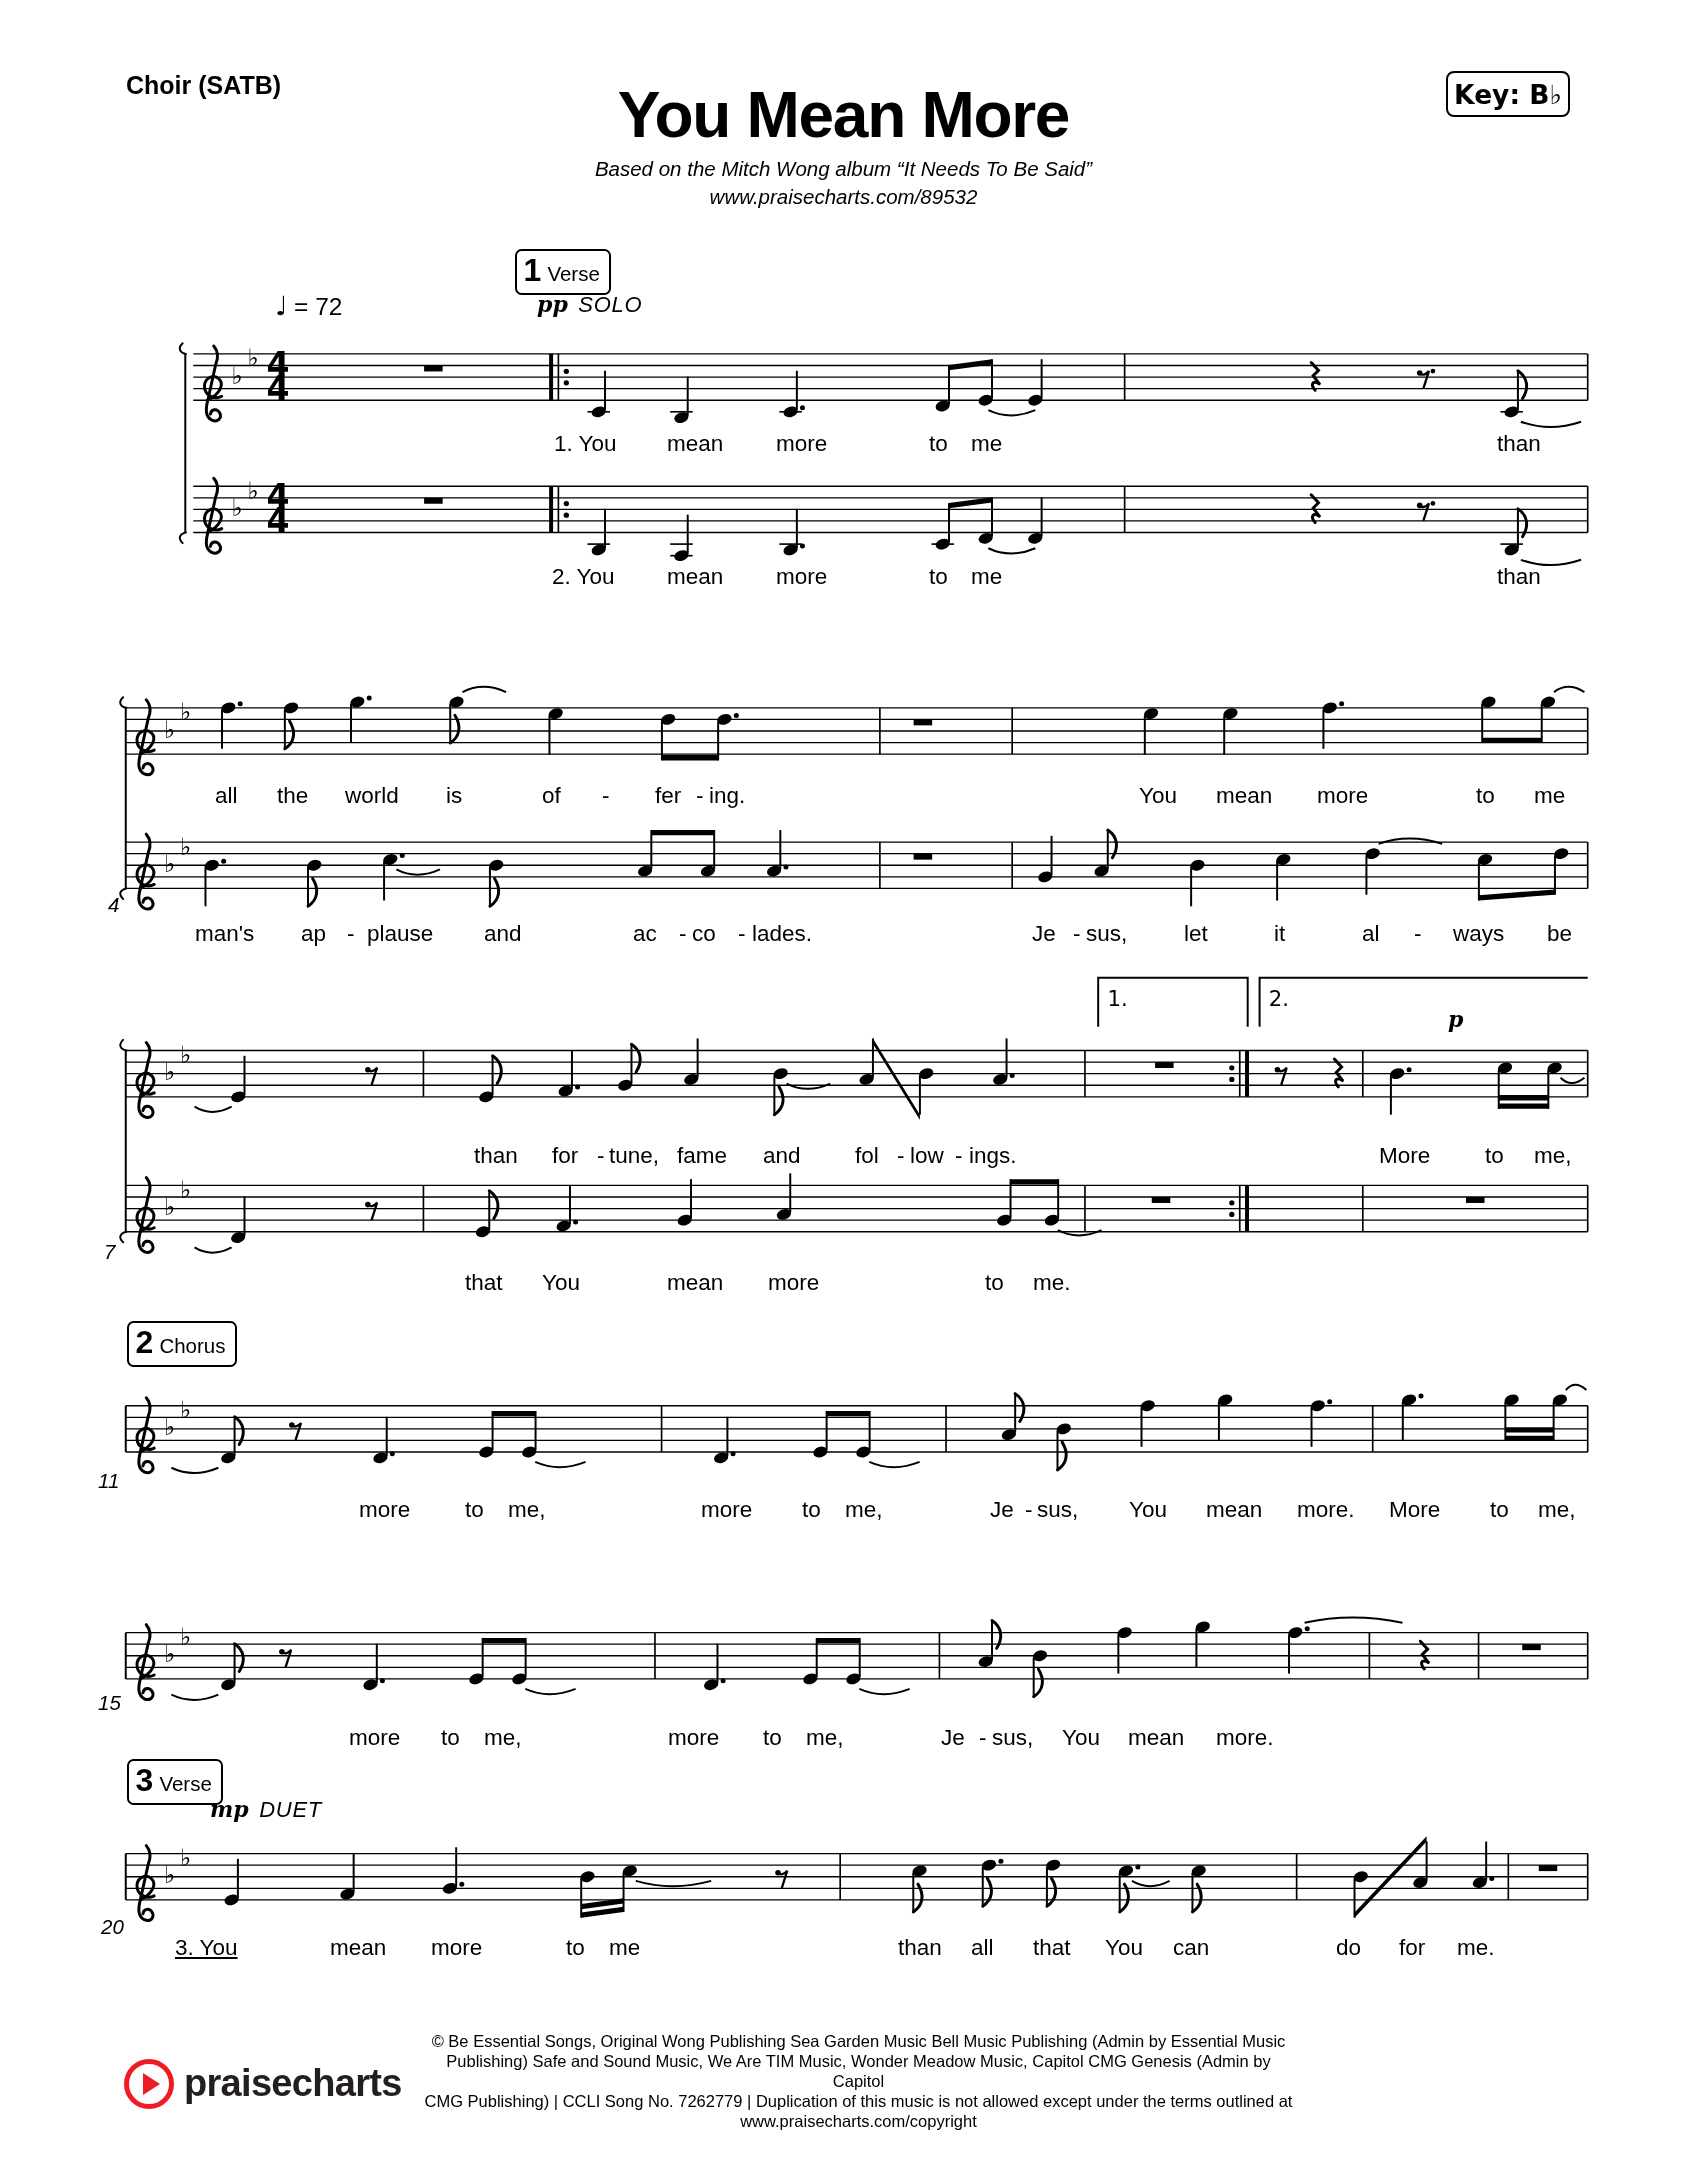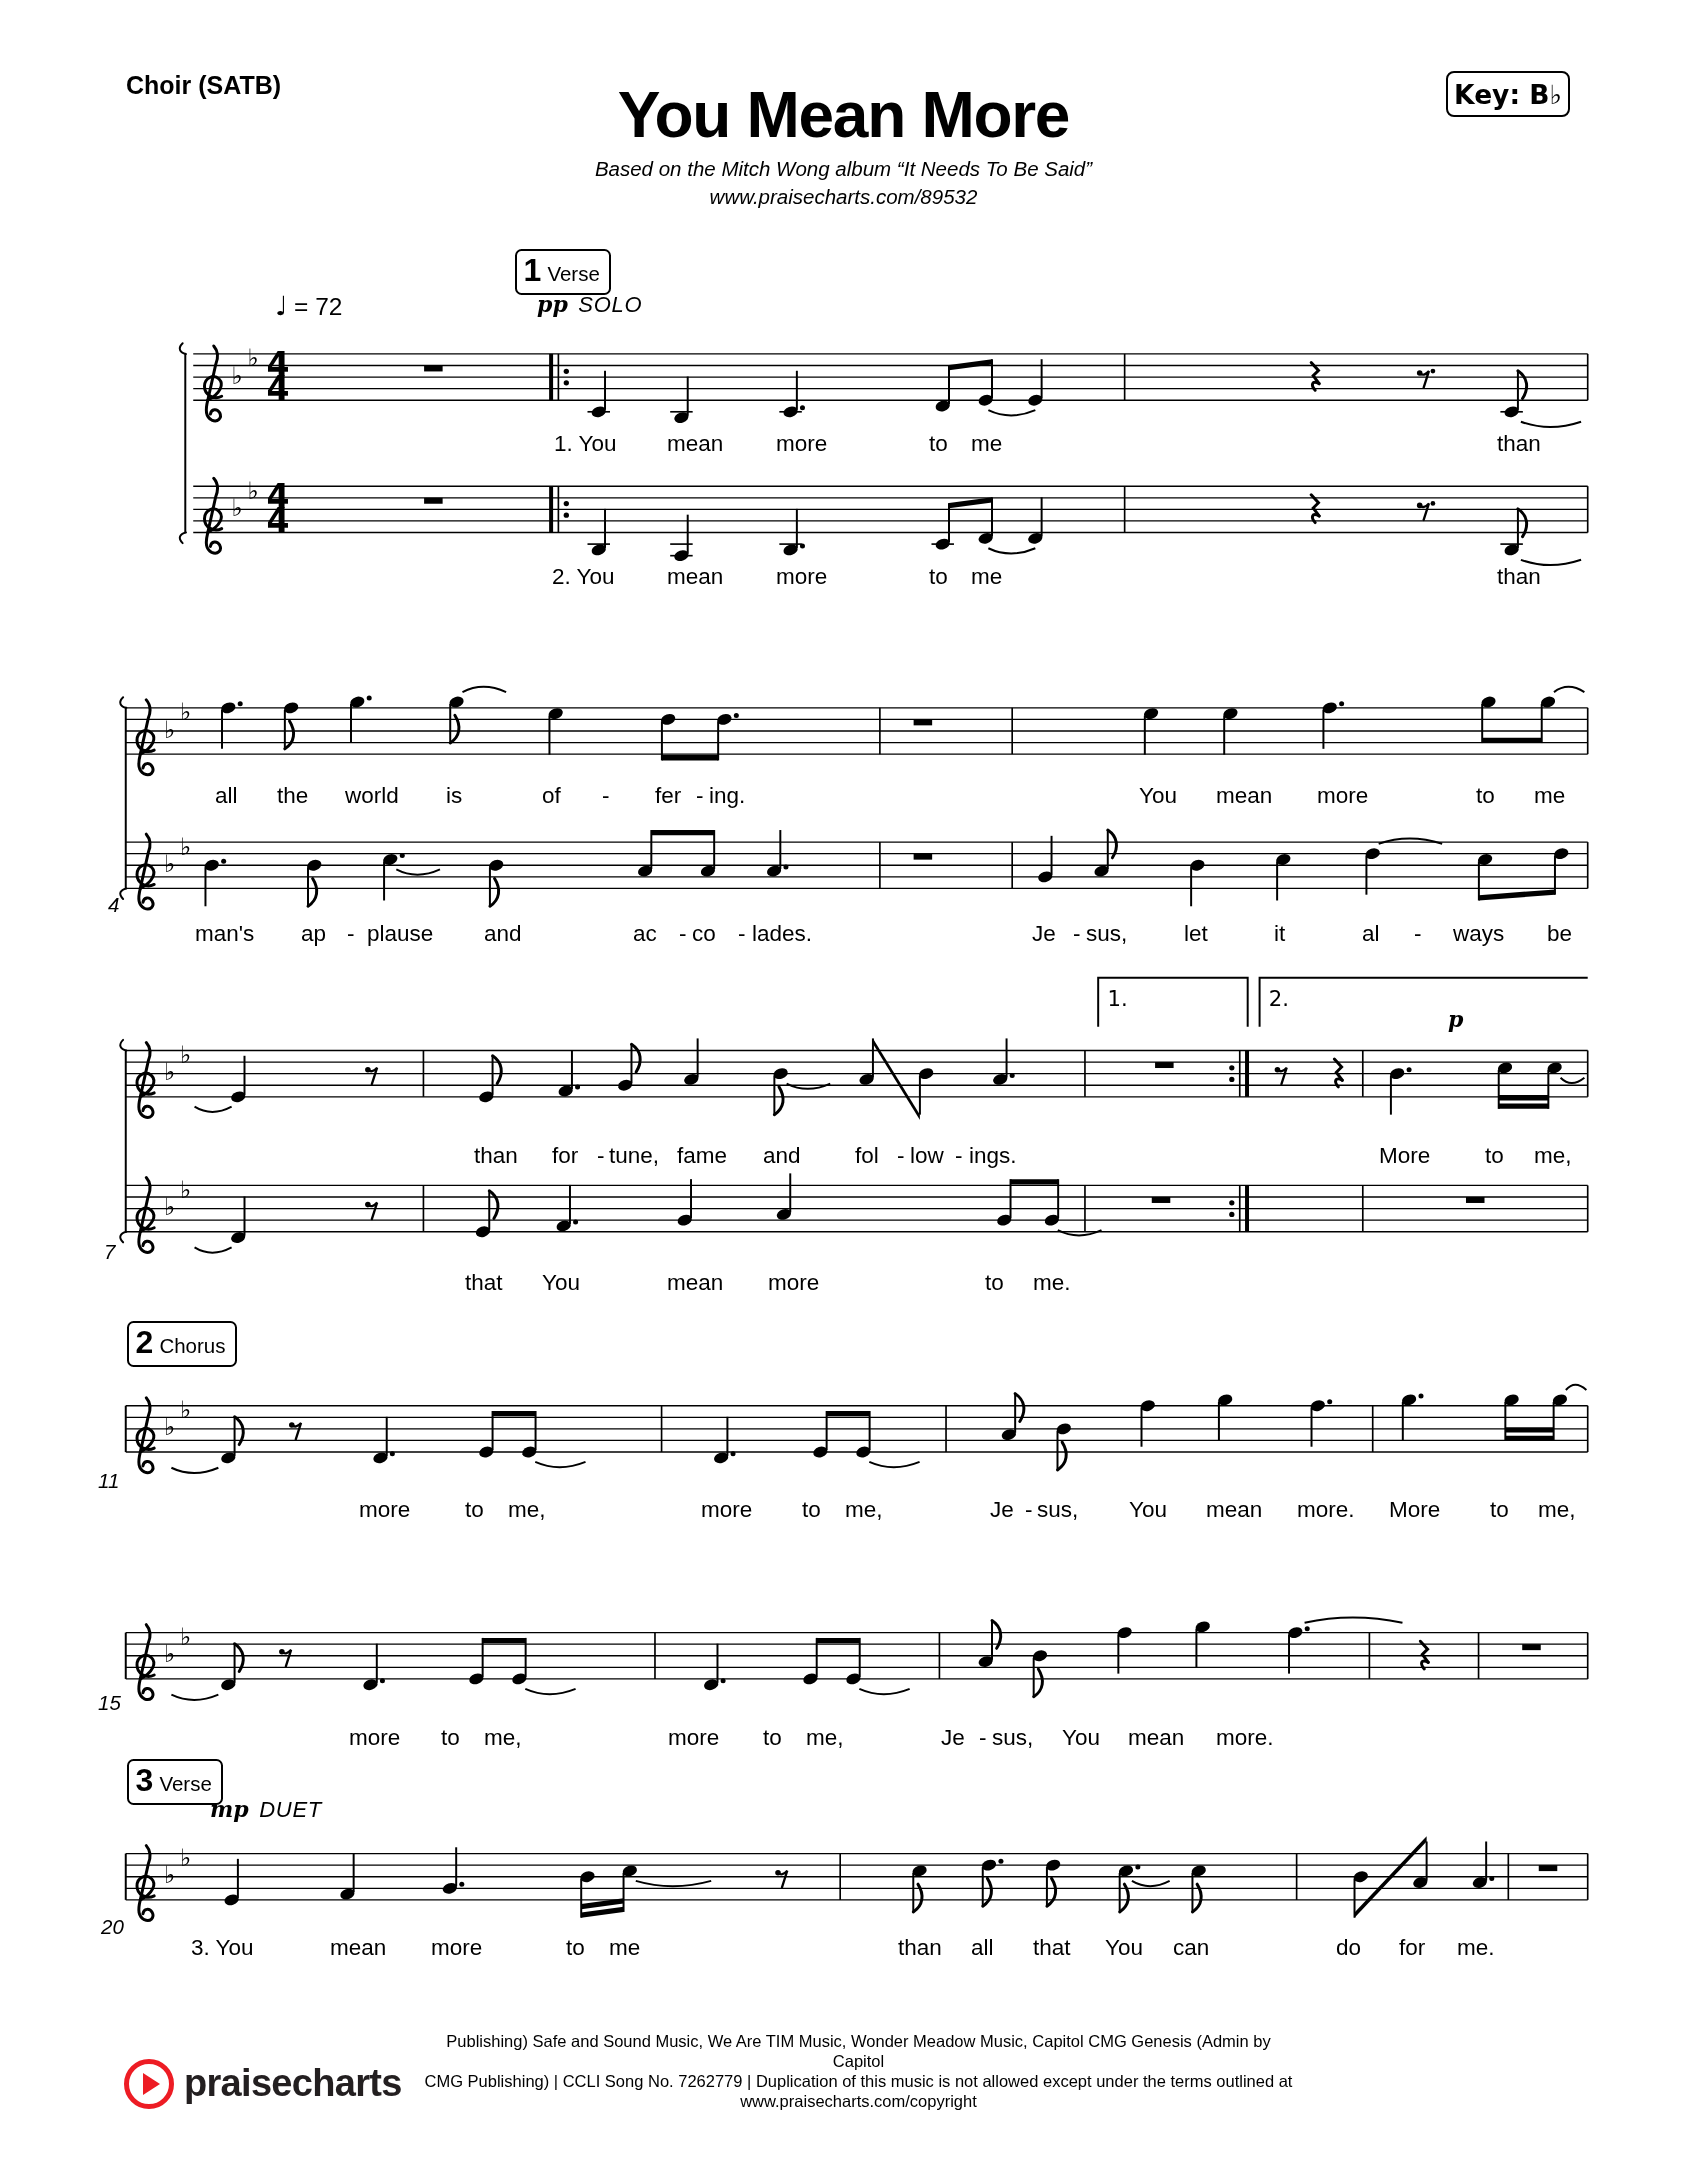--- a/index.html
+++ b/index.html
@@ -664,21 +664,21 @@
       <div class="lyr" style="left: 484px; top: 1725px;">me,</div>
       <div class="lyr" style="left: 668px; top: 1725px;">more</div>
       <div class="lyr" style="left: 763px; top: 1725px;">to</div>
       <div class="lyr" style="left: 806px; top: 1725px;">me,</div>
       <div class="lyr" style="left: 941px; top: 1725px;">Je</div>
       <div class="lyr" style="left: 979px; top: 1725px;">-</div>
       <div class="lyr" style="left: 992px; top: 1725px;">sus,</div>
       <div class="lyr" style="left: 1062px; top: 1725px;">You</div>
       <div class="lyr" style="left: 1128px; top: 1725px;">mean</div>
       <div class="lyr" style="left: 1216px; top: 1725px;">more.</div>
-      <div class="lyr" style="left: 191px; top: 1935px;">3. You</div>
+      <div class="lyr" style="left: 175px; top: 1935px; text-decoration: underline;">3. You</div>
       <div class="lyr" style="left: 330px; top: 1935px;">mean</div>
       <div class="lyr" style="left: 431px; top: 1935px;">more</div>
       <div class="lyr" style="left: 566px; top: 1935px;">to</div>
       <div class="lyr" style="left: 609px; top: 1935px;">me</div>
       <div class="lyr" style="left: 898px; top: 1935px;">than</div>
       <div class="lyr" style="left: 971px; top: 1935px;">all</div>
       <div class="lyr" style="left: 1033px; top: 1935px;">that</div>
       <div class="lyr" style="left: 1105px; top: 1935px;">You</div>
       <div class="lyr" style="left: 1173px; top: 1935px;">can</div>
       <div class="lyr" style="left: 1336px; top: 1935px;">do</div>
@@ -712,18 +712,19 @@
       <div class="mnum" style="left: 98px; top: 1469px;">11</div>
       <div class="mnum" style="left: 98px; top: 1691px;">15</div>
       <div class="mnum" style="left: 101px; top: 1915px;">20</div>
     </div>
 
   <div class="abs logo-circle" style="border: 5.3px solid rgb(237, 28, 36);">
     <div class="logo-tri" style="border-left: 17px solid rgb(237, 28, 36);"></div>
   </div>
   <div class="abs brand">praisecharts</div>
   <div class="abs footer-lines">
+    <div>© Be Essential Songs, Original Wong Publishing Sea Garden Music Bell Music Publishing (Admin by Essential Music</div>
     <div>Publishing) Safe and Sound Music, We Are TIM Music, Wonder Meadow Music,  Capitol CMG Genesis (Admin by Capitol</div>
     <div>CMG Publishing) | CCLI Song No. 7262779 | Duplication of this music is not allowed except under the terms outlined at</div>
     <div>www.praisecharts.com/copyright</div>
   </div>
 </div>
 
 
 </body></html>

